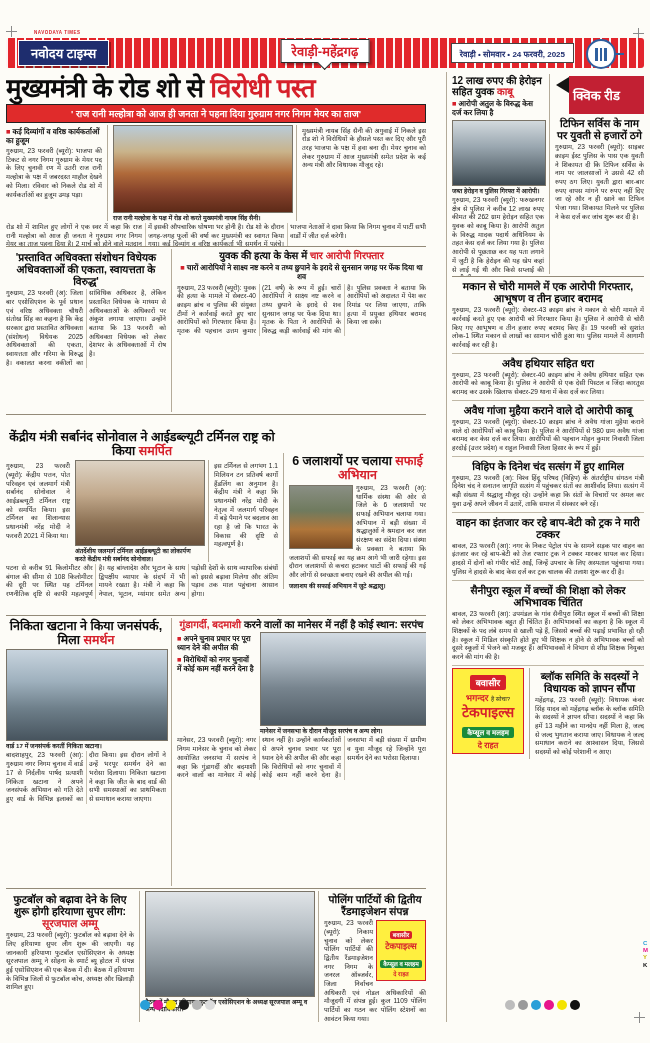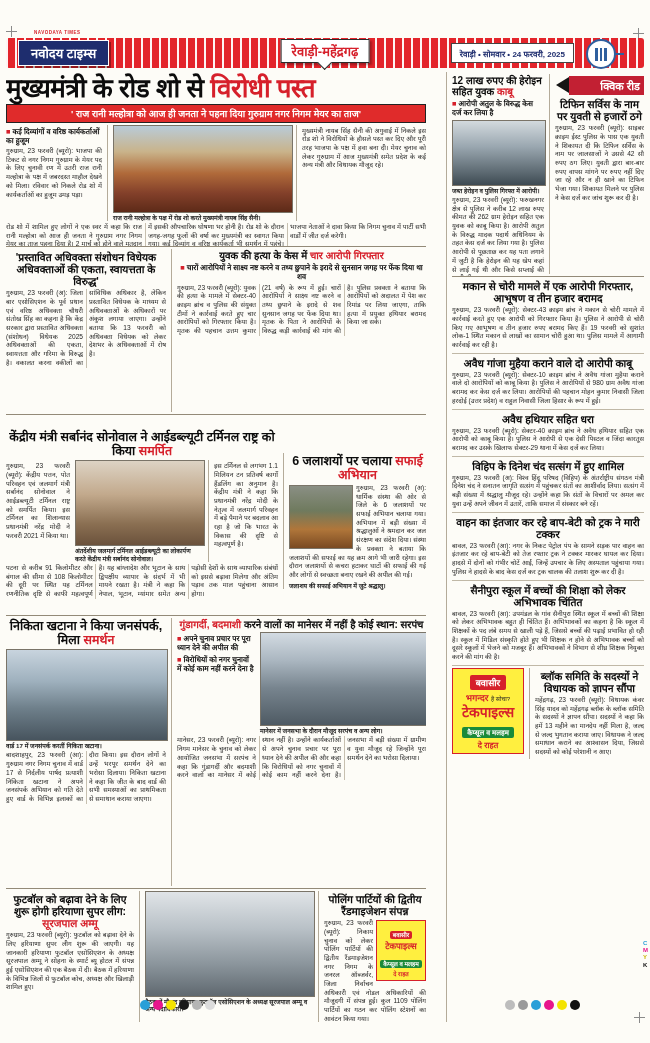--- a/index.html
+++ b/index.html
@@ -62,21 +62,21 @@
   .ph{border:1px solid #7a7468;width:100%;}
   .ph-rally{background:linear-gradient(180deg,#b9cbd8 0%,#c9b38a 30%,#b06a3a 55%,#83402a 78%,#5d2a18 100%);}
   .ph-police{background:linear-gradient(180deg,#d3dade,#9aa7b0 40%,#5d6a72 80%,#3e4a52);}
   .ph-terminal{background:linear-gradient(180deg,#ddd3c4,#c2a98c 40%,#8a6f52 75%,#6b523c);}
   .ph-fire{background:linear-gradient(180deg,#8a8f84,#6f7a5e 40%,#b0763a 70%,#7a4a22);}
   .ph-crowd1{background:linear-gradient(180deg,#c8d4de,#9eb0bd 35%,#6e7f8a 65%,#47545e);}
   .ph-crowd2{background:linear-gradient(180deg,#d3dbe2,#aab6c0 30%,#77848e 60%,#4e5a63);}
   .ph-meeting{background:linear-gradient(180deg,#e0e4e7,#b9c1c7 35%,#8a949b 70%,#5f686f);}
   
   .qr-box{position:relative;margin:2px 0 3px 14px;background:#c22033;color:#fff;font-weight:bold;
-          font-size:11px;text-align:right;padding:2px 4px;}
+          font-size:13px;text-align:left;padding:10px 4px;}
   .qr-box::before{content:"";position:absolute;left:-13px;top:1px;border-top:8px solid transparent;
           border-bottom:8px solid transparent;border-right:13px solid #151515;}
   .qr-item{border-bottom:1px solid #c0b8a6;padding:1px 0;}
   
   .ad{border:1.5px solid #d6202b;background:#ffef3f;text-align:center;padding:3px 2px;overflow:hidden;}
   .ad-l1{display:inline-block;background:#d6202b;color:#fff;font-weight:bold;font-size:9px;padding:1px 6px;border-radius:2px;}
   .ad-l2{color:#d6202b;font-weight:bold;font-size:9px;margin-top:1px;}
   .ad-l2 small{color:#222;font-weight:normal;font-size:6px;}
   .ad-brand{color:#d6202b;font-weight:bold;font-size:14px;line-height:1.05;margin:1px 0;}
   .ad-l4{display:inline-block;background:#1a8a3a;color:#fff;font-weight:bold;font-size:7px;padding:1px 5px;border-radius:2px;}
@@ -246,27 +246,27 @@
           </div>
         </div>
       </div>
 
       <div class="qr-item">
         <div class="h-sm">मकान से चोरी मामले में एक आरोपी गिरफ्तार, आभूषण व तीन हजार बरामद</div>
         <p class="bd">गुरुग्राम, 23 फरवरी (ब्यूरो): सेक्टर-43 क्राइम ब्रांच ने मकान से चोरी मामले में कार्रवाई करते हुए एक आरोपी को गिरफ्तार किया है। पुलिस ने आरोपी से चोरी किए गए आभूषण व तीन हजार रुपए बरामद किए हैं। 19 फरवरी को सुशांत लोक-1 स्थित मकान से लाखों का सामान चोरी हुआ था। पुलिस मामले में आगामी कार्रवाई कर रही है।</p>
       </div>
 
       <div class="qr-item">
+        <div class="h-sm">अवैध हथियार सहित धरा</div>
+        <p class="bd">गुरुग्राम, 23 फरवरी (ब्यूरो): सेक्टर-40 क्राइम ब्रांच ने अवैध हथियार सहित एक आरोपी को काबू किया है। पुलिस ने आरोपी से एक देसी पिस्टल व जिंदा कारतूस बरामद कर उसके खिलाफ सेक्टर-29 थाना में केस दर्ज कर लिया।</p>
+      </div>
+
+      <div class="qr-item">
         <div class="h-sm">अवैध गांजा मुहैया कराने वाले दो आरोपी काबू</div>
         <p class="bd">गुरुग्राम, 23 फरवरी (ब्यूरो): सेक्टर-10 क्राइम ब्रांच ने अवैध गांजा मुहैया कराने वाले दो आरोपियों को काबू किया है। पुलिस ने आरोपियों से 980 ग्राम अवैध गांजा बरामद कर केस दर्ज कर लिया। आरोपियों की पहचान मोहन कुमार निवासी जिला हरदोई (उत्तर प्रदेश) व राहुल निवासी जिला हिसार के रूप में हुई।</p>
-      </div>
-
-      <div class="qr-item">
-        <div class="h-sm">अवैध हथियार सहित धरा</div>
-        <p class="bd">गुरुग्राम, 23 फरवरी (ब्यूरो): सेक्टर-40 क्राइम ब्रांच ने अवैध हथियार सहित एक आरोपी को काबू किया है। पुलिस ने आरोपी से एक देसी पिस्टल व जिंदा कारतूस बरामद कर उसके खिलाफ सेक्टर-29 थाना में केस दर्ज कर लिया।</p>
       </div>
 
       <div class="qr-item">
         <div class="h-sm">विहिप के दिनेश चंद सत्संग में हुए शामिल</div>
         <p class="bd">गुरुग्राम, 23 फरवरी (अ): विश्व हिंदू परिषद (विहिप) के अंतर्राष्ट्रीय संगठन मंत्री दिनेश चंद ने सनातन जागृति सत्संग में पहुंचकर संतों का आशीर्वाद लिया। सत्संग में बड़ी संख्या में श्रद्धालु मौजूद रहे। उन्होंने कहा कि संतों के विचारों पर अमल कर युवा उन्हें अपने जीवन में उतारें, ताकि समाज में संस्कार बने रहें।</p>
       </div>
 
       <div class="qr-item">
         <div class="h-sm">वाहन का इंतजार कर रहे बाप-बेटी को ट्रक ने मारी टक्कर</div>
         <p class="bd">बावल, 23 फरवरी (आ): नगर के निकट पेट्रोल पंप के सामने सड़क पार वाहन का इंतजार कर रहे बाप-बेटी को तेज रफ्तार ट्रक ने टक्कर मारकर घायल कर दिया। हादसे में दोनों को गंभीर चोटें आईं, जिन्हें उपचार के लिए अस्पताल पहुंचाया गया। पुलिस ने हादसे के बाद केस दर्ज कर ट्रक चालक की तलाश शुरू कर दी है।</p>

